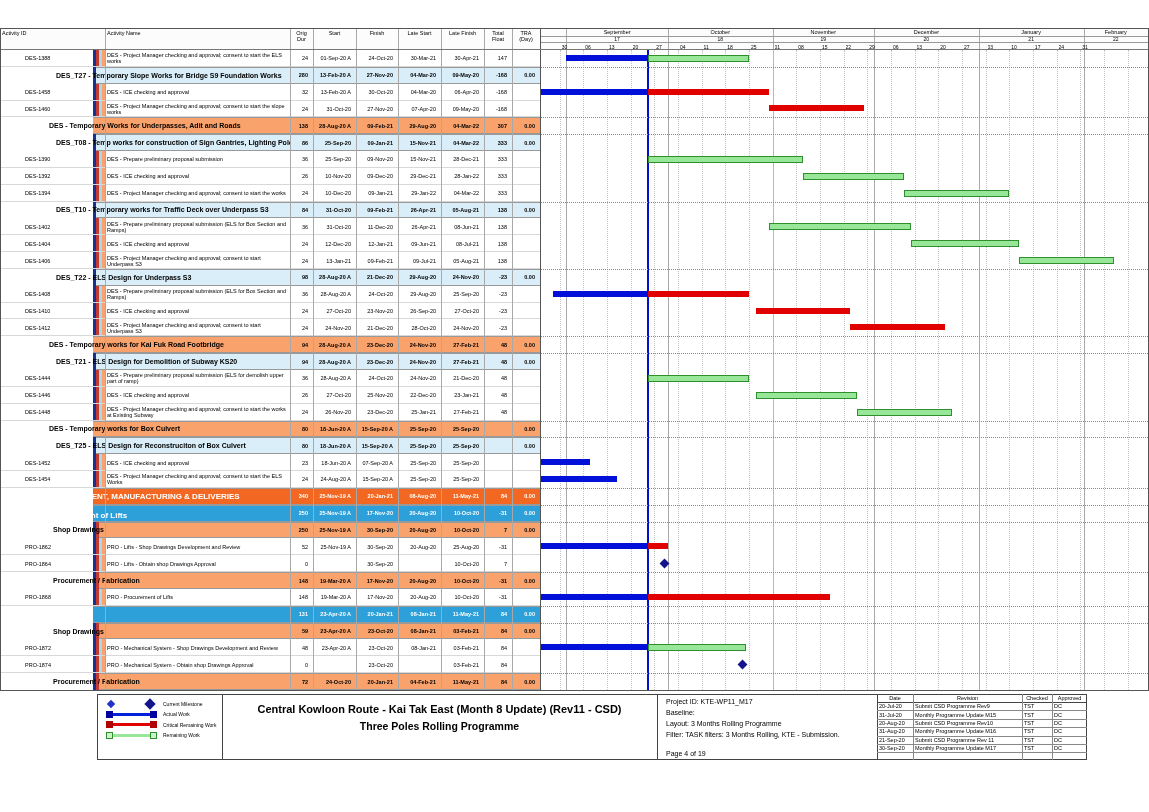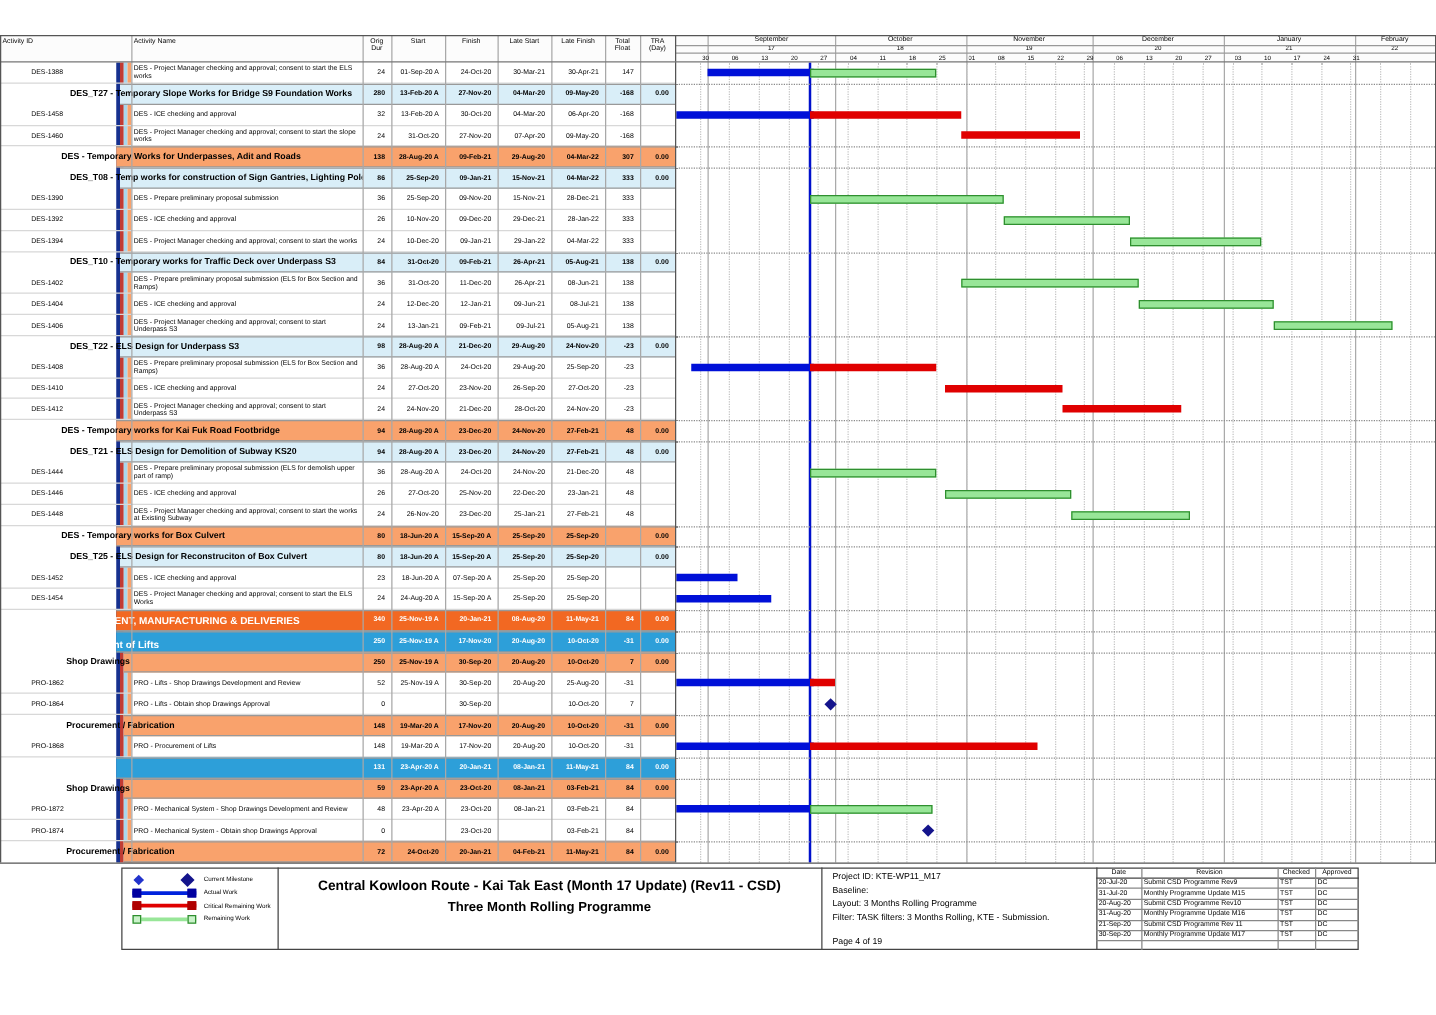--- a/index.html
+++ b/index.html
@@ -8,22 +8,22 @@
   .abs{position:absolute;}
   .c{display:flex;align-items:center;overflow:hidden;}
   .r{justify-content:flex-end;padding-right:3px;box-sizing:border-box;}
   .b{font-weight:bold;}
   .ctr{justify-content:center;text-align:center;}
 </style>
 </head>
 <body>
 
 <div id="sheet">
-  <div class="abs b" id="t1" style="left:224px;top:703px;width:431px;font-size:11px;text-align:center;">Central Kowloon Route - Kai Tak East (Month 17 Update) (Rev11 - CSD)</div>
-  <div class="abs b" id="t2" style="left:224px;top:720px;width:431px;font-size:10.5px;text-align:center;">Three Month Rolling Programme</div>
+  <div class="abs b" id="t1" style="left:224px;top:703px;width:431px;font-size:11px;text-align:center;">Central Kowloon Route - Kai Tak East (Month 8 Update) (Rev11 - CSD)</div>
+  <div class="abs b" id="t2" style="left:224px;top:720px;width:431px;font-size:10.5px;text-align:center;">Three Poles Rolling Programme</div>
   <div class="abs" style="left:666px;top:698px;font-size:7px;">Project ID: KTE-WP11_M17</div>
   <div class="abs" style="left:666px;top:709px;font-size:7px;">Baseline:</div>
   <div class="abs" style="left:666px;top:720px;font-size:7px;">Layout: 3 Months Rolling Programme</div>
   <div class="abs" style="left:666px;top:731px;font-size:7px;">Filter: TASK filters: 3 Months Rolling, KTE - Submission.</div>
   <div class="abs" style="left:666px;top:750px;font-size:7px;">Page 4 of 19</div>
 <div class="abs" style="left: 0px; top: 28px; width: 1148px; height: 22px; background: rgb(252, 252, 252);"></div>
     <div class="abs" style="left: 2px; top: 28px; width: 101px; height: 22px; font-size: 5.5px; line-height: 6px; display: flex; align-items: flex-start; padding-top: 2px; box-sizing: border-box; justify-content: flex-start; text-align: left;">Activity ID</div>
     <div class="abs" style="left: 107px; top: 28px; width: 181px; height: 22px; font-size: 5.5px; line-height: 6px; display: flex; align-items: flex-start; padding-top: 2px; box-sizing: border-box; justify-content: flex-start; text-align: left;">Activity Name</div>
     <div class="abs" style="left: 292px; top: 28px; width: 19px; height: 22px; font-size: 5.5px; line-height: 6px; display: flex; align-items: flex-start; padding-top: 2px; box-sizing: border-box; justify-content: center; text-align: center;">Orig Dur</div>
     <div class="abs" style="left: 315px; top: 28px; width: 39px; height: 22px; font-size: 5.5px; line-height: 6px; display: flex; align-items: flex-start; padding-top: 2px; box-sizing: border-box; justify-content: center; text-align: center;">Start</div>

